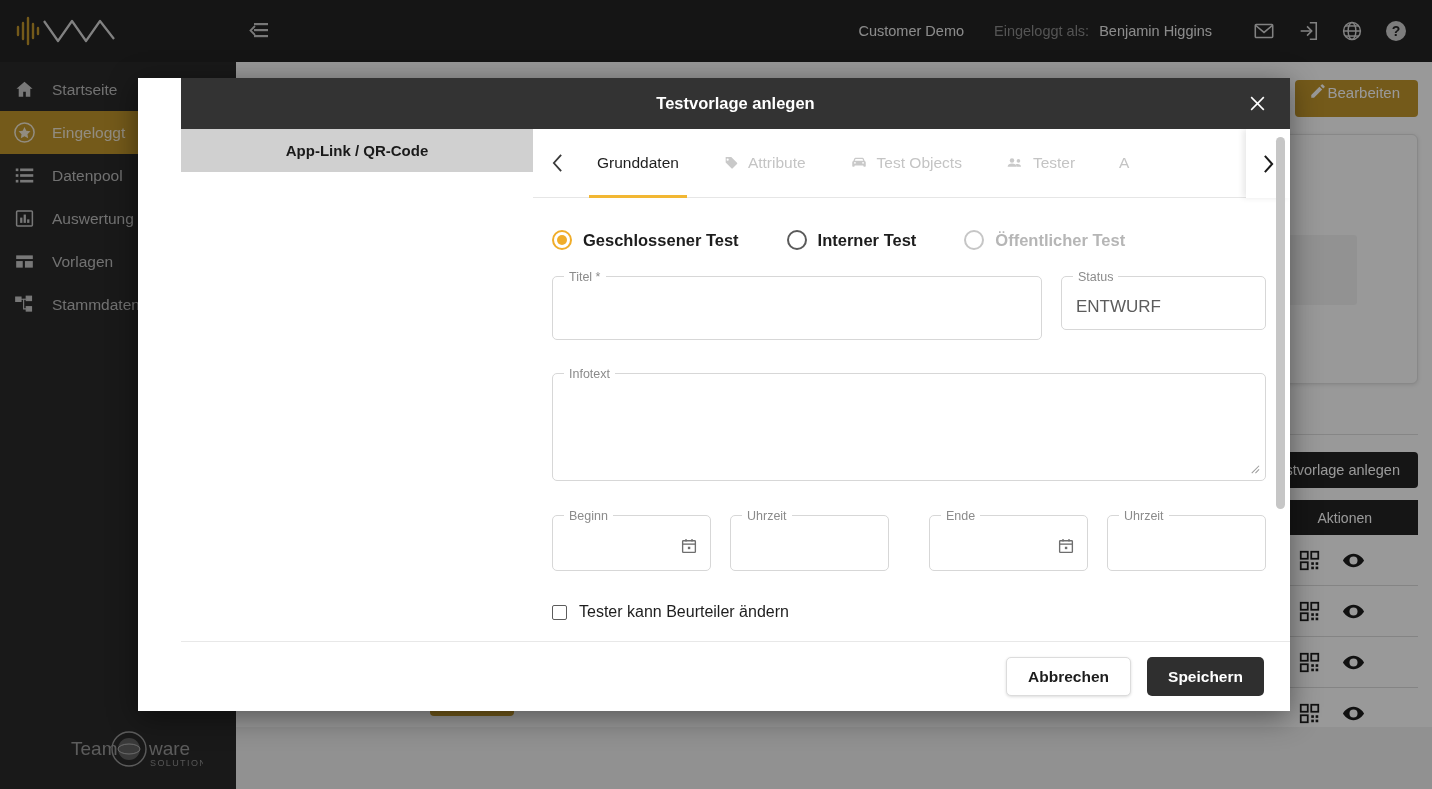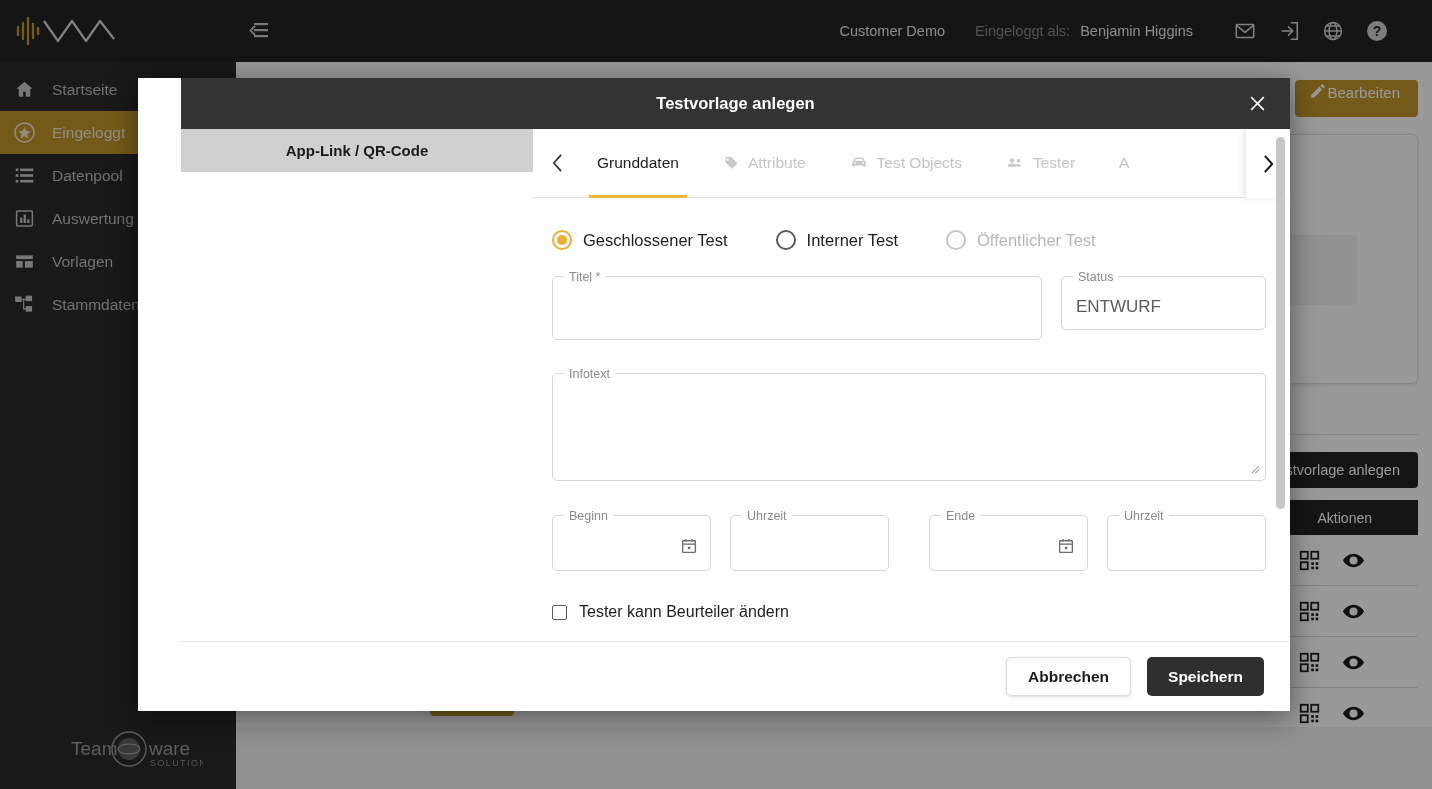--- a/index.html
+++ b/index.html
@@ -15,21 +15,21 @@
   .bg-layer { position: absolute; inset: 0; }
 
   
   .topbar {
     position: absolute; top: 0; left: 0; right: 0; height: 62px;
     background: #232323; display: flex; align-items: center;
   }
   .brand-logo { width: 236px; height: 62px; display: flex; align-items: center; padding-left: 14px; }
   .collapse-btn { width: 46px; height: 62px; display: flex; align-items: center; justify-content: center; cursor: pointer; }
   .topbar-right {
-    margin-left: auto; display: flex; align-items: center; gap: 0; padding-right: 33px; height: 62px;
+    margin-left: auto; display: flex; align-items: center; gap: 0; padding-right: 14px; height: 62px;
   }
   .tb-text { color: #e8e8e8; font-size: 14.5px; margin-right: 30px; white-space: nowrap; }
   .tb-text.muted { color: #8c8c8c; margin-right: 10px; }
   .tb-icon {
     width: 44px; height: 44px; display: flex; align-items: center; justify-content: center;
     cursor: pointer; color: #d8d8d8;
   }
 
   
   .sidebar {
@@ -139,21 +139,21 @@
   .tab.active { color: #1e1e1e; }
   .tab.active::after {
     content: ""; position: absolute; left: 14px; right: 14px; bottom: 0; height: 3px; background: #f2b733;
   }
   .tab .t-ico { display: flex; align-items: center; color: #c9c9c9; }
   .tab.clipped { overflow: hidden; }
 
   .form-scroll { position: absolute; top: 69px; left: 0; right: 0; bottom: 0; overflow: hidden; }
   .form-inner { padding: 24px 24px 10px 19px; }
 
-  .radio-row { display: flex; align-items: center; gap: 0; margin: 8px 0 26px 0; }
+  .radio-row { display: flex; align-items: center; gap: 0; margin: 8px 0 26px 0; font-weight: bold; }
   .radio-opt { display: flex; align-items: center; gap: 11px; cursor: pointer; font-size: 16.5px; color: #1d1d1d; margin-right: 48px; }
   .radio-opt.disabled { color: #b6b6b6; cursor: default; }
   .rb { width: 20px; height: 20px; border-radius: 50%; border: 2px solid #5a5a5a; display: flex; align-items: center; justify-content: center; flex: none; }
   .rb.checked { border-color: #f0ad2a; }
   .rb.checked::after { content: ""; width: 10px; height: 10px; border-radius: 50%; background: #f0ad2a; }
   .rb.dim { border-color: #c6c6c6; }
 
   
   .field { position: relative; border: 1px solid #d7d7d7; border-radius: 5px; background: #fff; }
   .field > .f-label {

